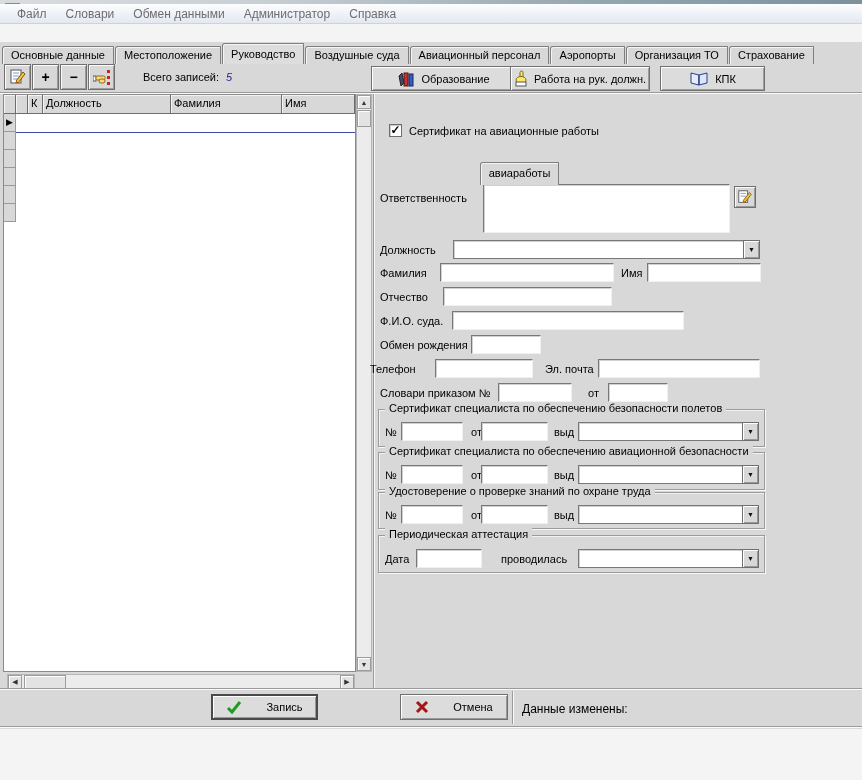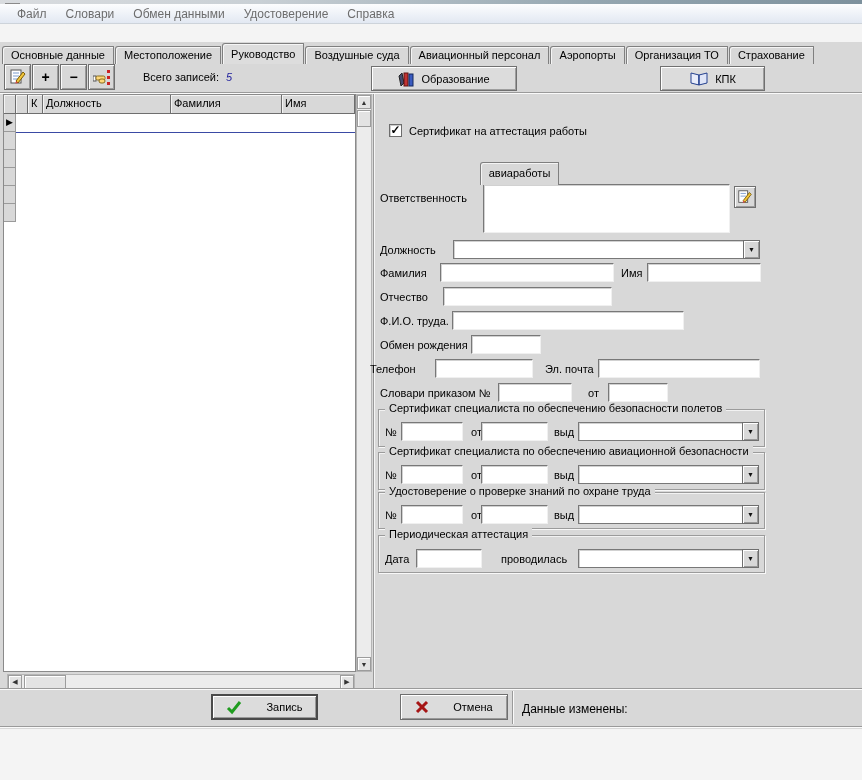--- a/index.html
+++ b/index.html
@@ -110,21 +110,21 @@
 
   <div class="titlebar">
     <div class="app-icon">АК</div>
     <div class="title-text">Заявка на сертификацию</div>
   </div>
 
   <div class="menubar">
     <span class="menu-item">Файл</span>
     <span class="menu-item">Словари</span>
     <span class="menu-item">Обмен данными</span>
-    <span class="menu-item">Удостоверение</span>
+    <span class="menu-item">Администратор</span>
     <span class="menu-item">Справка</span>
   </div>
 
   <div class="formbg"></div>
 
   <div class="tabstrip">
     <div class="tab">Основные данные</div>
     <div class="tab">Местоположение</div>
     <div class="tab active">Руководство</div>
     <div class="tab">Воздушные суда</div>
@@ -163,20 +163,28 @@
   <span class="records-label">Всего записей:</span>
   <span class="records-count">5</span>
 
   <div class="panel-btn" style="left:371px;width:146px">
     <svg width="17" height="16" viewBox="0 0 17 16">
       <polygon points="1,5 4,2 6,12 3,15" fill="#444a6e" stroke="#222"></polygon>
       <rect x="6" y="2" width="4" height="13" fill="#c23333" stroke="#5e1212"></rect>
       <rect x="11" y="3" width="4" height="12" fill="#3a5bc0" stroke="#15285e"></rect>
     </svg>
     <span>Образование</span>
+  </div>
+  <div class="panel-btn" style="left:510px;width:140px">
+    <svg width="14" height="17" viewBox="0 0 14 17">
+      <rect x="6" y="1" width="3" height="8" rx="1.5" fill="#ffe96b" stroke="#7a6a10"></rect>
+      <ellipse cx="7" cy="10" rx="5" ry="3.5" fill="#ffe96b" stroke="#7a6a10"></ellipse>
+      <rect x="2" y="12" width="10" height="4" fill="#ffffff" stroke="#555"></rect>
+    </svg>
+    <span>Работа на рук. должн.</span>
   </div>
   <div class="panel-btn" style="left:660px;width:105px">
     <svg width="20" height="14" viewBox="0 0 20 14">
       <path d="M10 3 L2 1 L2 11 L10 13 Z" fill="#e8ecfa" stroke="#24418f"></path>
       <path d="M10 3 L18 1 L18 11 L10 13 Z" fill="#dfe5f7" stroke="#24418f"></path>
       <line x1="10" y1="3" x2="10" y2="13" stroke="#24418f"></line>
     </svg>
     <span>КПК</span>
   </div>
 
@@ -218,21 +226,21 @@
       <div class="scroll-thumb" style="left:16px;top:0;width:42px;height:14px"></div>
       <div class="scroll-btn" style="right:0;top:0">
           <span>▶</span>
         </div>
     </div>
   </div>
 
   <div class="vdiv"></div>
 
   <div class="cb-box" style="left:389px;top:124px"><span>✓</span></div>
-  <span class="lbl" style="left:409px;top:125px">Сертификат на аттестация работы</span>
+  <span class="lbl" style="left:409px;top:125px">Сертификат на авиационные работы</span>
 
   <div class="subtab">авиаработы</div>
   <span class="lbl" style="left:380px;top:192px">Ответственность</span>
   <textarea class="ta" style="left: 483px; top: 184px; width: 247px; height: 49px;"></textarea>
   <div class="icon-btn" style="left:734px;top:186px">
     <svg width="16" height="16" viewBox="0 0 18 18">
       <rect x="2" y="2" width="10" height="13" fill="#ffffff" stroke="#555555"></rect>
       <line x1="4" y1="5" x2="10" y2="5" stroke="#7a9ccd"></line>
       <line x1="4" y1="8" x2="10" y2="8" stroke="#7a9ccd"></line>
       <polygon points="7,13 14,4 16,6 9,15" fill="#f2c53a" stroke="#7c5c00"></polygon>
@@ -249,21 +257,21 @@
   </div>
 
   <span class="lbl" style="left:380px;top:267px">Фамилия</span>
   <input class="inp" style="left: 440px; top: 263px; width: 174px;">
   <span class="lbl" style="left:621px;top:267px">Имя</span>
   <input class="inp" style="left: 647px; top: 263px; width: 114px;">
 
   <span class="lbl" style="left:380px;top:291px">Отчество</span>
   <input class="inp" style="left: 443px; top: 287px; width: 169px;">
 
-  <span class="lbl" style="left:380px;top:315px">Ф.И.О. труда.</span>
+  <span class="lbl" style="left:380px;top:315px">Ф.И.О. суда.</span>
   <input class="inp" style="left: 452px; top: 311px; width: 232px;">
 
   <span class="lbl" style="left:380px;top:339px">Обмен рождения</span>
   <input class="inp" style="left: 471px; top: 335px; width: 70px;">
 
   <span class="lbl" style="left:370px;top:363px">Телефон</span>
   <input class="inp" style="left: 435px; top: 359px; width: 98px;">
   <span class="lbl" style="left:545px;top:363px">Эл. почта</span>
   <input class="inp" style="left: 598px; top: 359px; width: 162px;">
 

